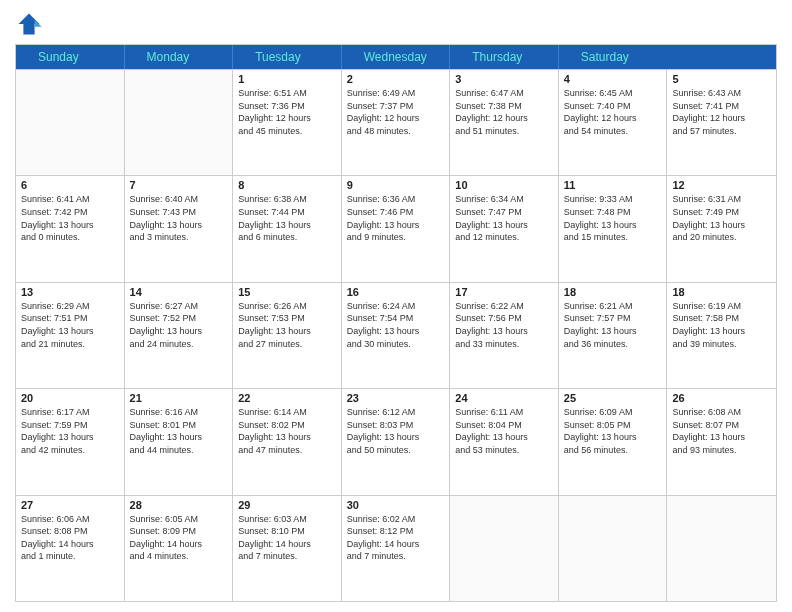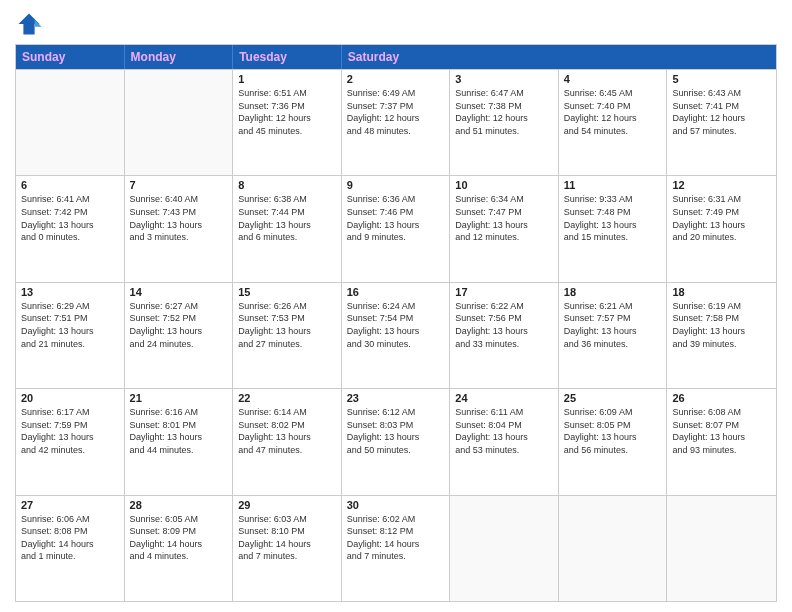--- a/index.html
+++ b/index.html
@@ -65,24 +65,24 @@
       display: flex;
       flex-direction: column;
       border: 1px solid #ccc;
     }
     .cal-header {
       display: grid;
       grid-template-columns: repeat(7, 1fr);
       background: #1a5fb4;
     }
     .cal-header-cell {
-      padding: 5px 6px;
-      color: #f0abfc;
+      padding: 5px 22px;
+      color: #5eead4;
       font-size: 12px;
-      font-weight: bold;
+      font-weight: normal;
       text-align: left;
       border-right: 1px solid #3a7fd4;
     }
     .cal-header-cell:last-child { border-right: none; }
     .cal-body {
       flex: 1;
       display: flex;
       flex-direction: column;
     }
     .cal-row {
@@ -133,20 +133,22 @@
       <div class="month-title"></div>
       <div class="subtitle"></div>
     </div>
   </div>
 
   <div class="calendar">
     <div class="cal-header">
     <div class="cal-header-cell">Sunday</div>
         <div class="cal-header-cell">Monday</div>
         <div class="cal-header-cell">Tuesday</div>
+        <div class="cal-header-cell">Wednesday</div>
+        <div class="cal-header-cell">Thursday</div>
         <div class="cal-header-cell">Saturday</div>
       </div>
     <div class="cal-body">
     <div class="cal-row">
           <div class="cal-cell empty"></div>
           <div class="cal-cell empty"></div>
           <div class="cal-cell">
             <div class="day-num">1</div>
             <div class="cell-line">Sunrise: 6:51 AM</div>
             <div class="cell-line">Sunset: 7:36 PM</div>

